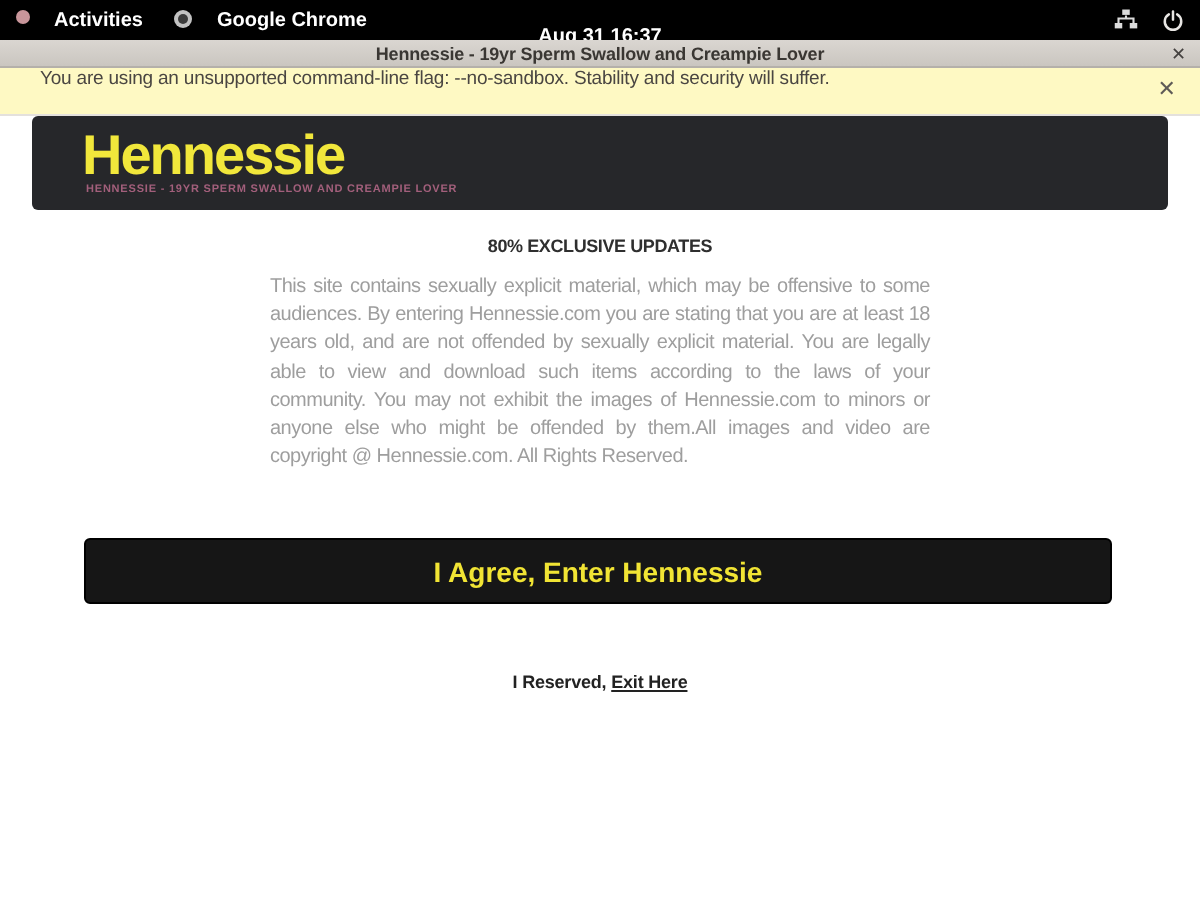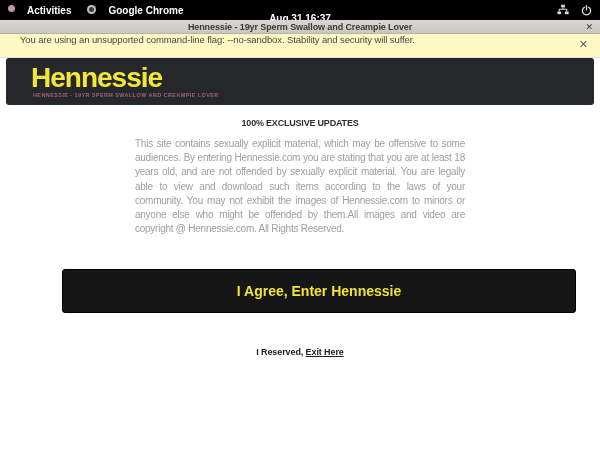--- a/index.html
+++ b/index.html
@@ -65,21 +65,21 @@
   .infobar-msg { font-size: 9.5px; color: #4a4642; letter-spacing: -0.1px; }
   .infobar-close {
     position: absolute; right: 12px; top: 4px;
     font-size: 11px; color: #5f5b57; cursor: default;
   }
 
   
   .page { background: #fff; height: 392px; }
 
   .site-header {
-    margin: 0 6px; height: 47px;
+    margin: 0 16px; height: 47px;
     background: #26272a; border-radius: 3px;
     padding: 5px 16px 0 25px; overflow: hidden;
   }
   .site-logo {
     color: #f1e73b; font-size: 28px; font-weight: bold;
     letter-spacing: -1px; line-height: 30px;
   }
   .site-tagline {
     color: #a25f7b; font-size: 5.5px; font-weight: bold;
     letter-spacing: 0.4px; margin-top: -1px; margin-left: 2px;
@@ -92,21 +92,21 @@
     letter-spacing: -0.2px;
   }
 
   .disclaimer {
     width: 330px; margin: 9px auto 0 auto; min-height: 118px;
     font-size: 10px; line-height: 14.2px; letter-spacing: -0.25px;
     color: #9e9e9e; text-align: justify;
   }
 
   .agree-button {
-    display: block; margin: 14px auto 0 62px; width: 514px; height: 44px;
+    display: block; margin: 14px auto 0 42px; width: 514px; height: 33px;
     background: #161616; border: 1px solid #000; border-radius: 3px;
     color: #f1e434; font-family: inherit;
     font-size: 14px; font-weight: bold; text-align: center;
     line-height: 26px; cursor: pointer;
   }
 
   .disagree {
     margin-top: 34px; text-align: center;
     font-size: 9px; font-weight: bold; color: #222;
     letter-spacing: -0.1px;
@@ -159,21 +159,21 @@
 </div>
 
 <div class="page">
 
   <div class="site-header">
     <div class="site-logo">Hennessie</div>
     <div class="site-tagline">HENNESSIE - 19YR SPERM SWALLOW AND CREAMPIE LOVER</div>
   </div>
 
   <div class="headline">
-    <span>100% EXCLUSIVE UPDATES</span>
+    <span>80% EXCLUSIVE UPDATES</span>
   </div>
 
   <p class="disclaimer">This site contains sexually explicit material, which may be offensive to some audiences. By entering Hennessie.com you are stating that you are at least 18 years old, and are not offended by sexually explicit material. You are legally able to view and download such items according to the laws of your community. You may not exhibit the images of Hennessie.com to minors or anyone else who might be offended by them.All images and video are copyright @ Hennessie.com. All Rights Reserved.</p>
 
   <button class="agree-button">I Agree, Enter Hennessie</button>
 
   <div class="disagree"><span>I Reserved, </span><a>Exit Here</a></div>
 
 </div>
 

